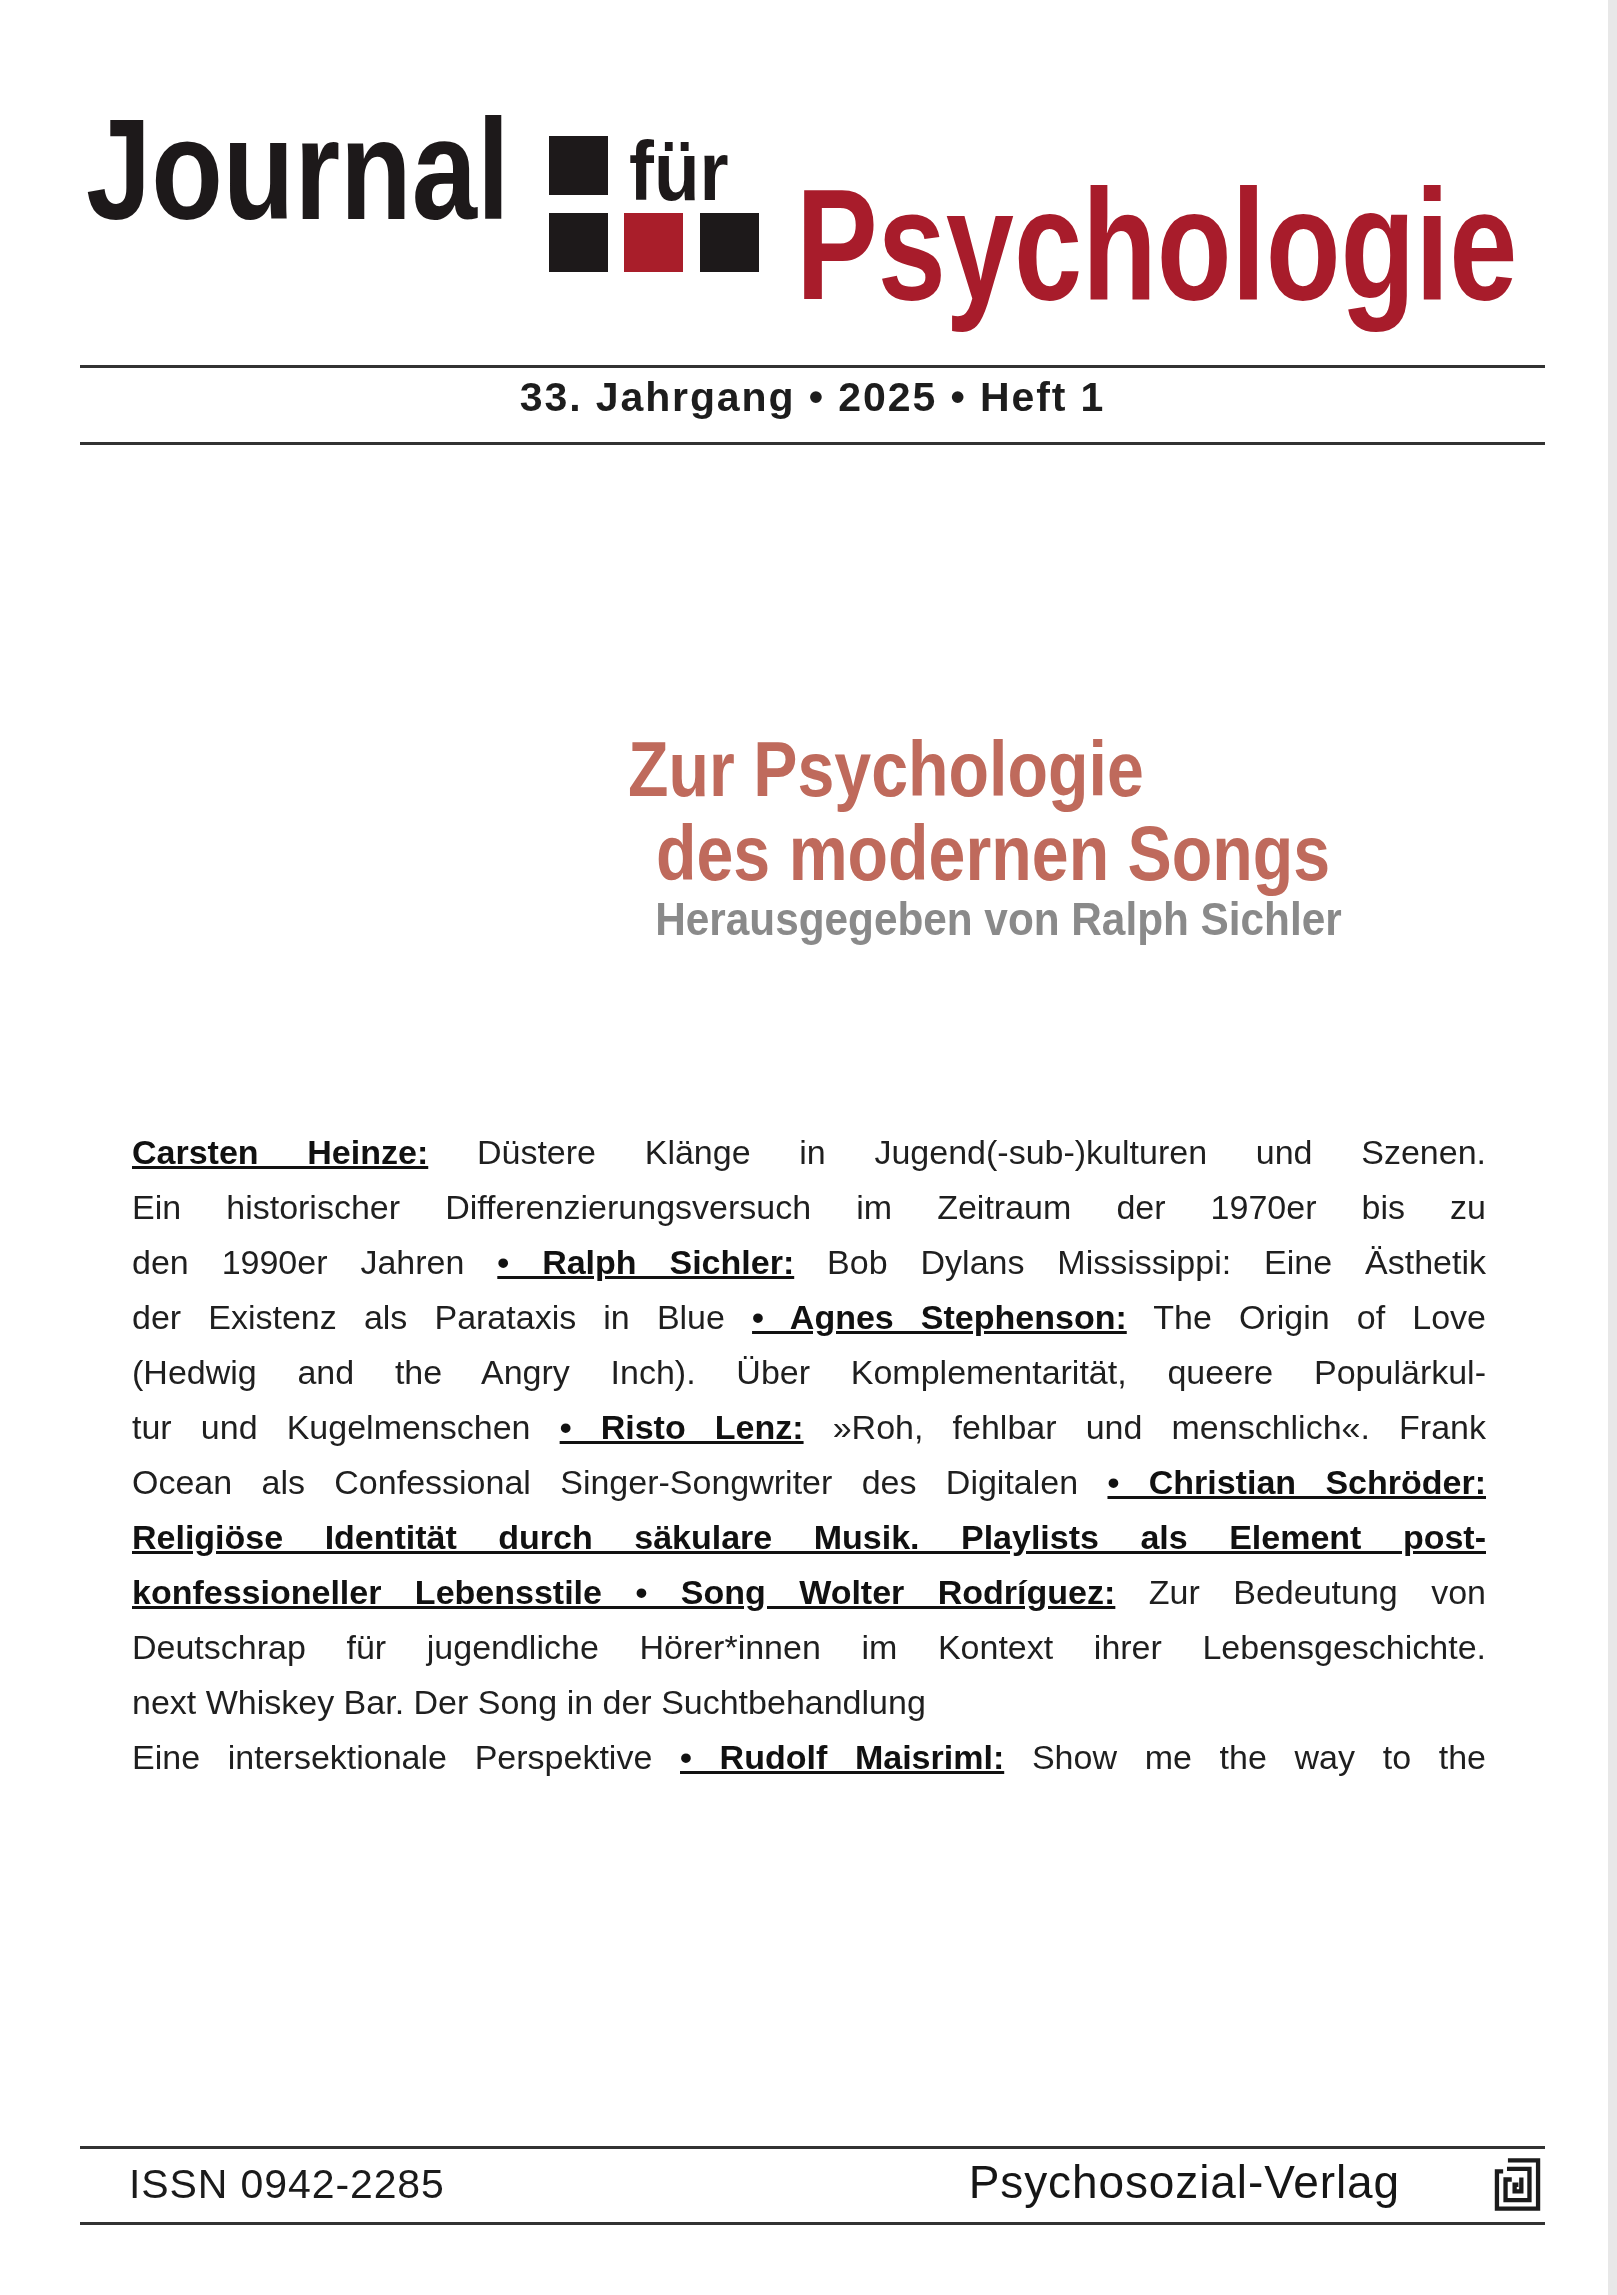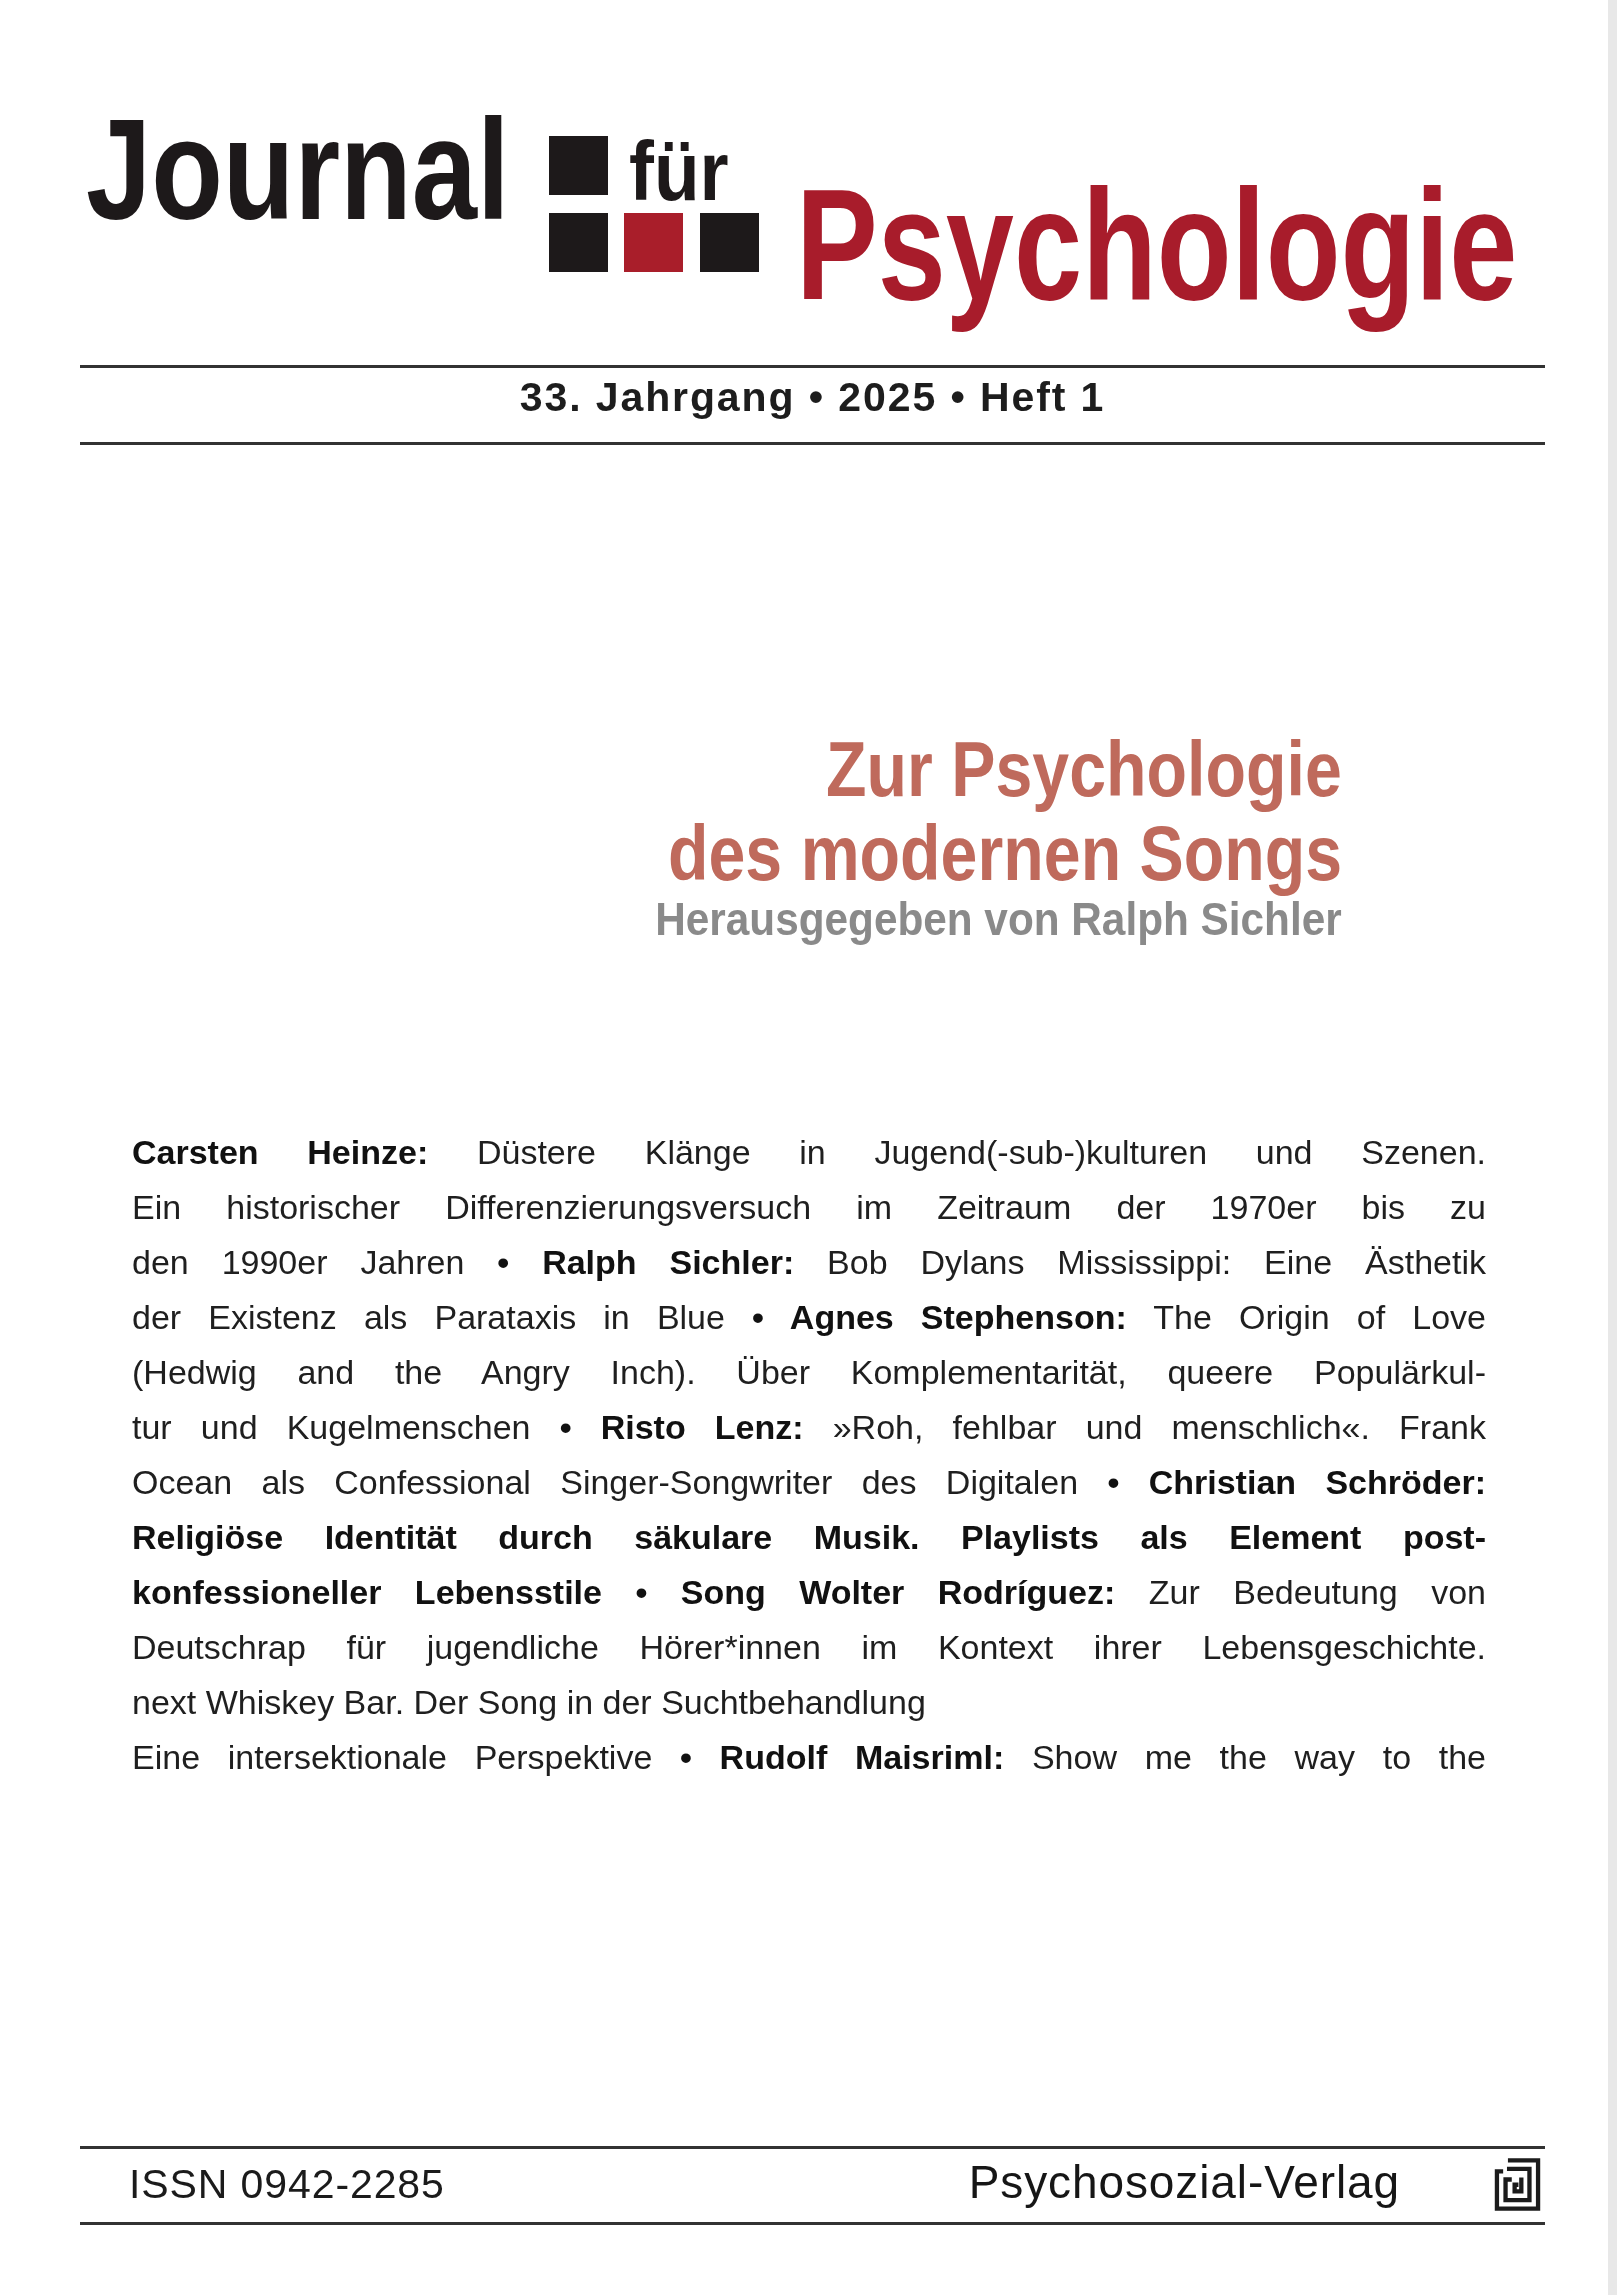--- a/index.html
+++ b/index.html
@@ -23,37 +23,37 @@
   
   .rule{position:absolute;left:80px;width:1465px;height:3.2px;background:#323232;}
   #rule-top{top:365px;}
   #rule-issue-bottom{top:442px;}
   #issue-line{
     position:absolute;left:80px;top:377px;width:1465px;
     text-align:center;font-size:41px;font-weight:bold;letter-spacing:1.9px;
     color:#1d1d1d;line-height:1;white-space:nowrap;
   }
   
-  #title-block{position:absolute;right:266px;top:727px;text-align:right;color:#bf6a5c;}
+  #title-block{position:absolute;right:278px;top:727px;color:#bf6a5c;}
   #title-block .tline{display:block;line-height:84px;font-size:78px;font-weight:bold;white-space:nowrap;}
   #title-block .tline>span{display:inline-block;transform:scaleX(.85);transform-origin:100% 50%;}
   #subtitle{
     position:absolute;right:266px;top:895px;color:#8a8a8a;font-weight:bold;
     font-size:47px;line-height:1;white-space:nowrap;
   }
   #subtitle>span{display:inline-block;transform:scaleX(.90);transform-origin:100% 50%;}
   
   #toc{
     position:absolute;left:132px;top:1125px;width:1354px;
     font-size:34px;line-height:55px;color:#1f1f1f;
     text-align:justify;
   }
   .toc-line{text-align:justify;text-align-last:justify;white-space:normal;hyphens:none;}
   .toc-line.last{text-align-last:left;}
-  .toc-line .b{font-weight:bold;color:#111111;}
+  .toc-line .b{font-weight:bold;color:#111111;text-decoration:underline;}
   
   #rule-foot-top{top:2146px;}
   #rule-foot-bottom{top:2222px;}
   #issn{
     position:absolute;left:87px;top:2164px;font-size:41px;letter-spacing:0.9px;
     color:#1b1b1b;line-height:1;white-space:nowrap;margin-left:42px;
   }
   #publisher{
     position:absolute;right:208px;top:2159px;font-size:46px;font-weight:normal;letter-spacing:0.9px;
     color:#161616;line-height:1;white-space:nowrap;

